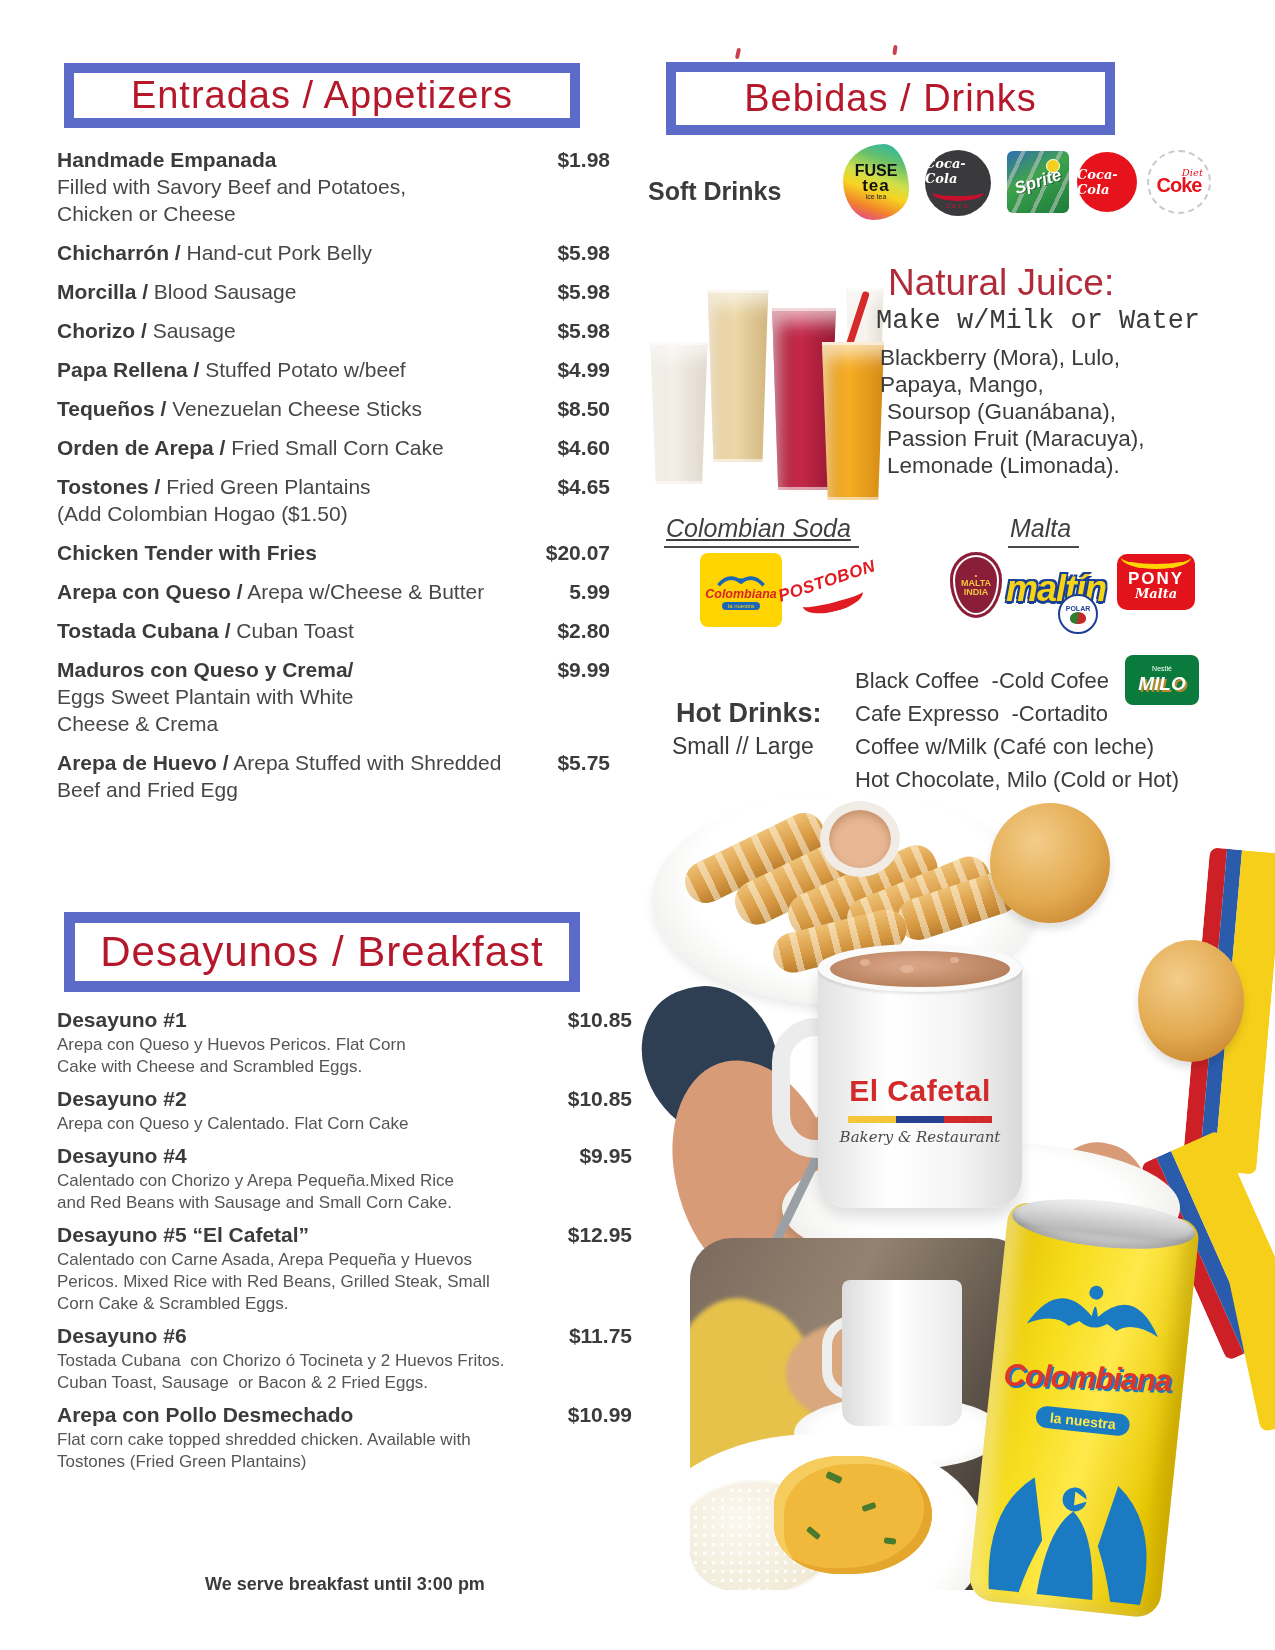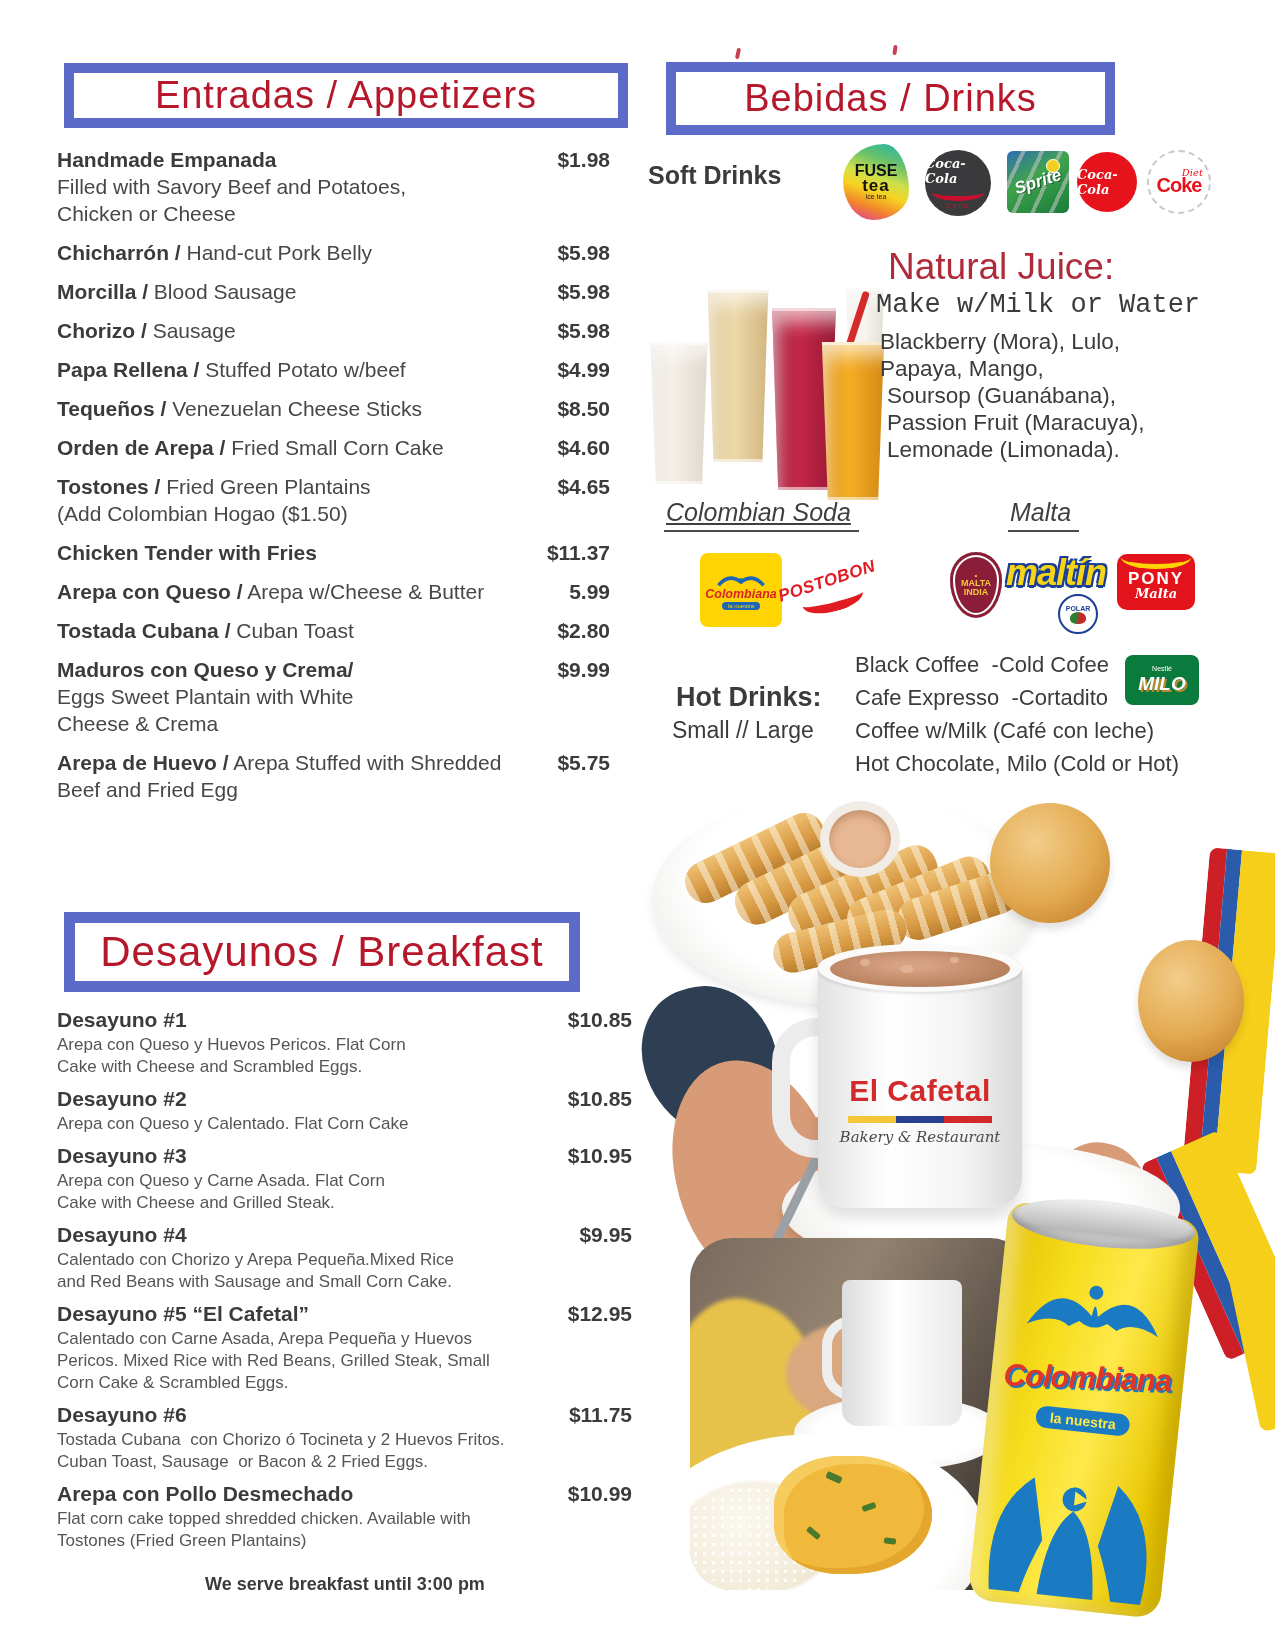--- a/index.html
+++ b/index.html
@@ -152,28 +152,28 @@
   .can-body{position:absolute;inset:0;background:linear-gradient(100deg,#e3bf00,#f6dd1c 30%,#ffe94a 55%,#e8c602 85%);
             border-radius:20px 20px 24px 24px;box-shadow:inset -14px 0 18px rgba(120,90,0,.25), inset 14px 0 18px rgba(255,255,255,.4);}
   .can-top{position:absolute;background:linear-gradient(180deg,#f3f3f3,#b9b9b9 70%,#d9d9d9);border-radius:50%;
            box-shadow:inset 0 -4px 6px rgba(0,0,0,.2);}
   .can-brand{position:absolute;width:100%;text-align:center;color:#e0352b;font-weight:900;font-style:italic;
              font-size:31px;letter-spacing:-1px;text-shadow:2px 2px 0 #1a7ac2;transform:rotate(-4deg);}
   .can-pill{position:absolute;left:50%;transform:translateX(-50%);background:#1a7ac2;color:#ffe94a;
             font-weight:700;font-size:14px;padding:3px 14px;border-radius:14px;white-space:pre;}
 
   .speck{position:absolute;background:#c0202e;border-radius:2px;opacity:.85;}
-  .txt{position:absolute;}
+  .txt{position:absolute;margin-top:16px;}
 </style>
 </head>
 <body>
 
 <div class="page">
 
-  <div class="hdr-box" style="left:64px;top:63px;width:564px;height:65px;">
+  <div class="hdr-box" style="left:64px;top:63px;width:516px;height:65px;">
     <span style="font-size:38px;">Entradas / Appetizers</span>
   </div>
 
   <div class="abs" id="app-items" style="left:57px;top:146px;width:553px;">
 
     <div class="mi">
       <div class="mi-line">
         <span class="mi-name"><b>Handmade Empanada</b><span></span></span>
         <span class="mi-price">$1.98</span>
       </div>
@@ -231,21 +231,21 @@
         <span class="mi-price">$4.65</span>
       </div>
       <div class="mi-desc">
         <div>(Add Colombian Hogao ($1.50)</div>
       </div>
     </div>
 
     <div class="mi">
       <div class="mi-line">
         <span class="mi-name"><b>Chicken Tender with Fries</b><span></span></span>
-        <span class="mi-price">$11.37</span>
+        <span class="mi-price">$20.07</span>
       </div>
     </div>
 
     <div class="mi">
       <div class="mi-line">
         <span class="mi-name"><b>Arepa con Queso /</b><span> Arepa w/Cheese &amp; Butter</span></span>
         <span class="mi-price">5.99</span>
       </div>
     </div>
 
@@ -295,30 +295,20 @@
     <div class="mi">
       <div class="mi-line">
         <span class="mi-name">Desayuno #2</span>
         <span class="mi-price">$10.85</span>
       </div>
       <div class="mi-desc">
         <div>Arepa con Queso y Calentado. Flat Corn Cake</div>
       </div>
     </div>
 
-    <div class="mi">
-      <div class="mi-line">
-        <span class="mi-name">Desayuno #3</span>
-        <span class="mi-price">$10.95</span>
-      </div>
-      <div class="mi-desc">
-        <div>Arepa con Queso y Carne Asada. Flat Corn</div>
-        <div>Cake with Cheese and Grilled Steak.</div>
-      </div>
-    </div>
 
     <div class="mi">
       <div class="mi-line">
         <span class="mi-name">Desayuno #4</span>
         <span class="mi-price">$9.95</span>
       </div>
       <div class="mi-desc">
         <div>Calentado con Chorizo y Arepa Pequeña.Mixed Rice</div>
         <div>and Red Beans with Sausage and Small Corn Cake.</div>
       </div>

